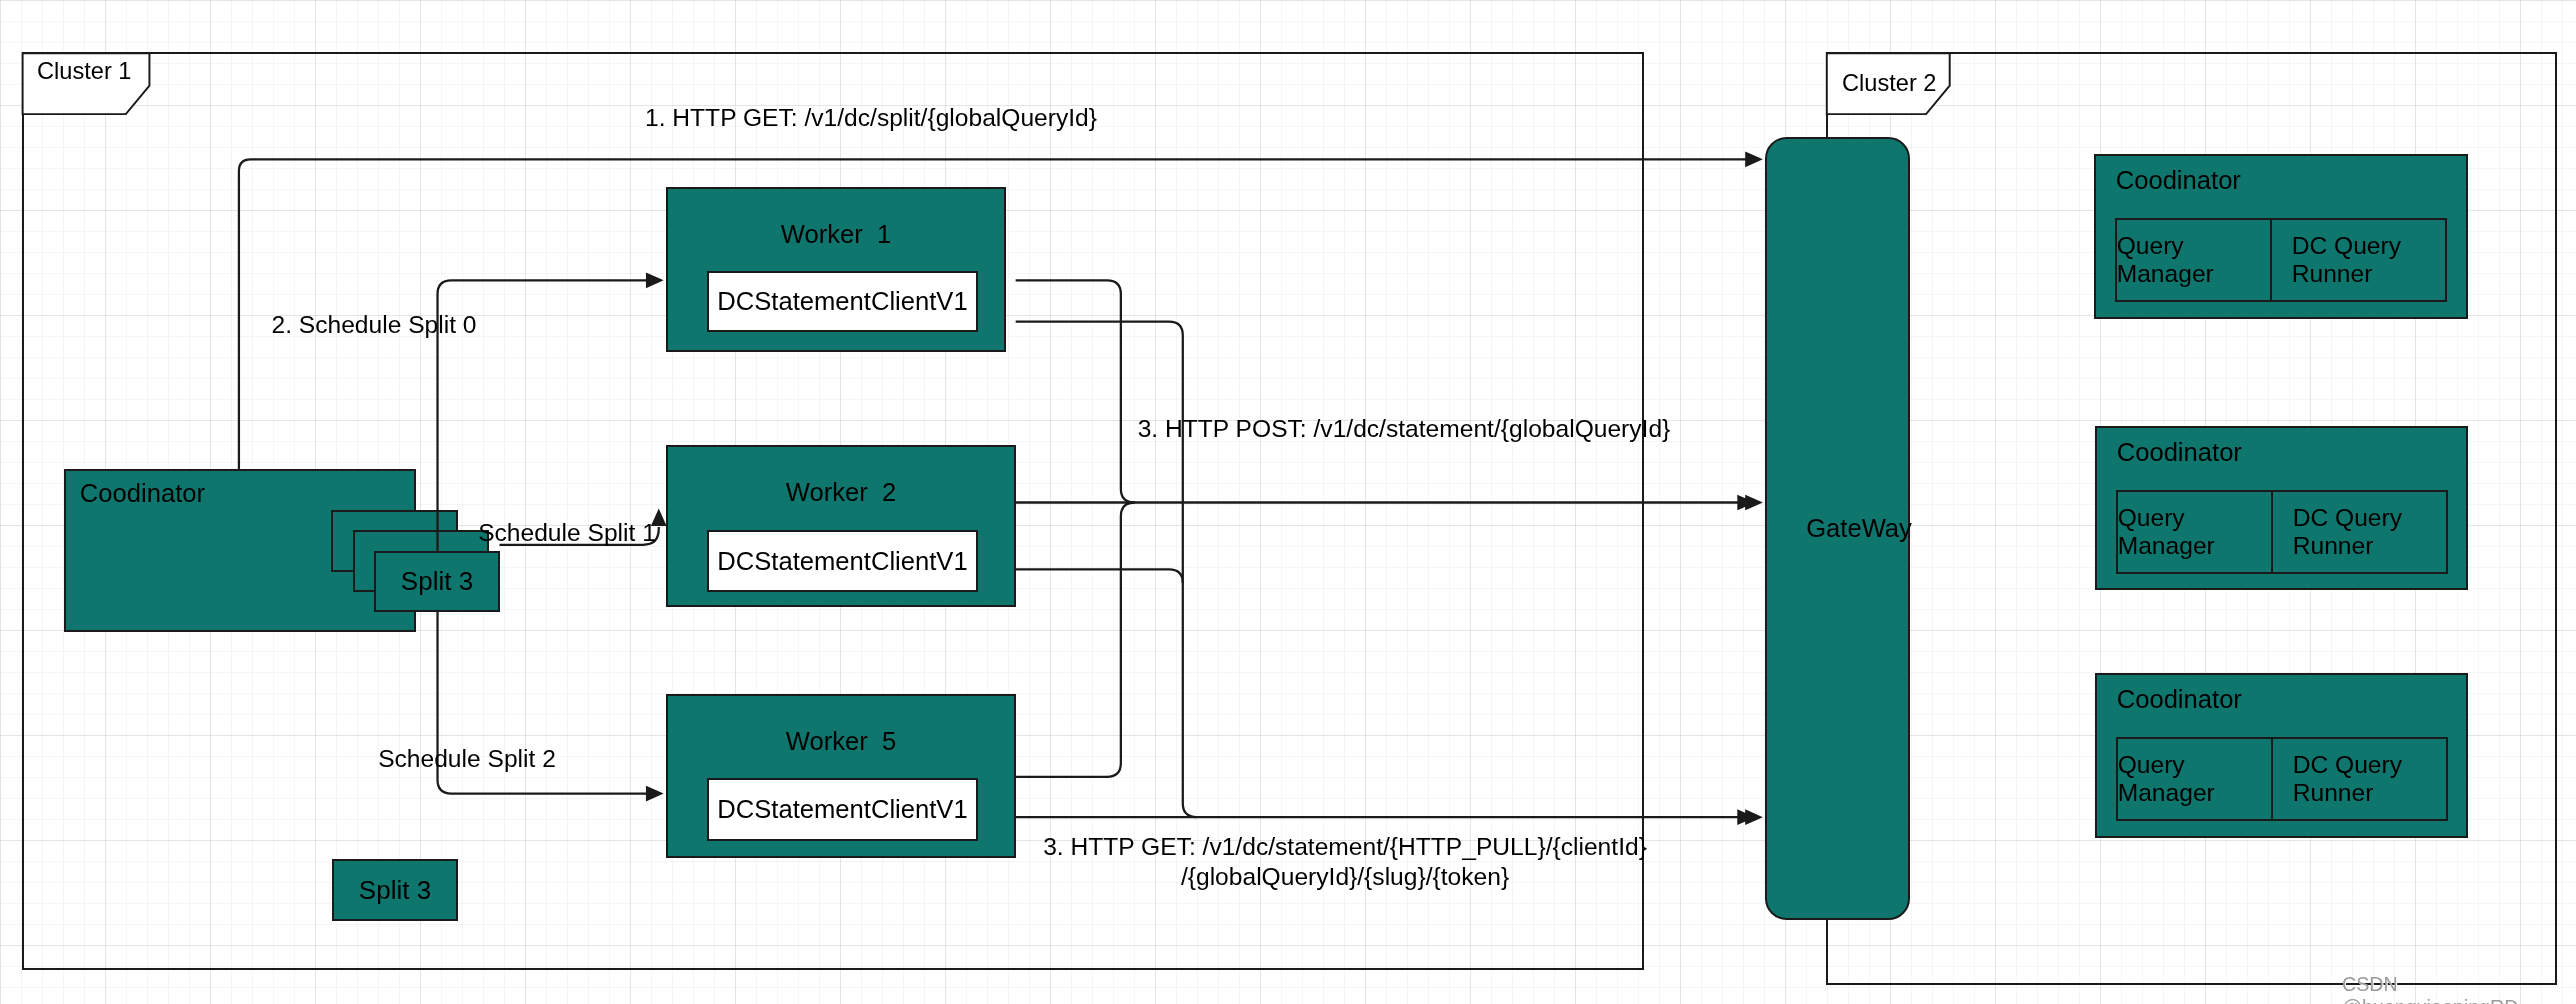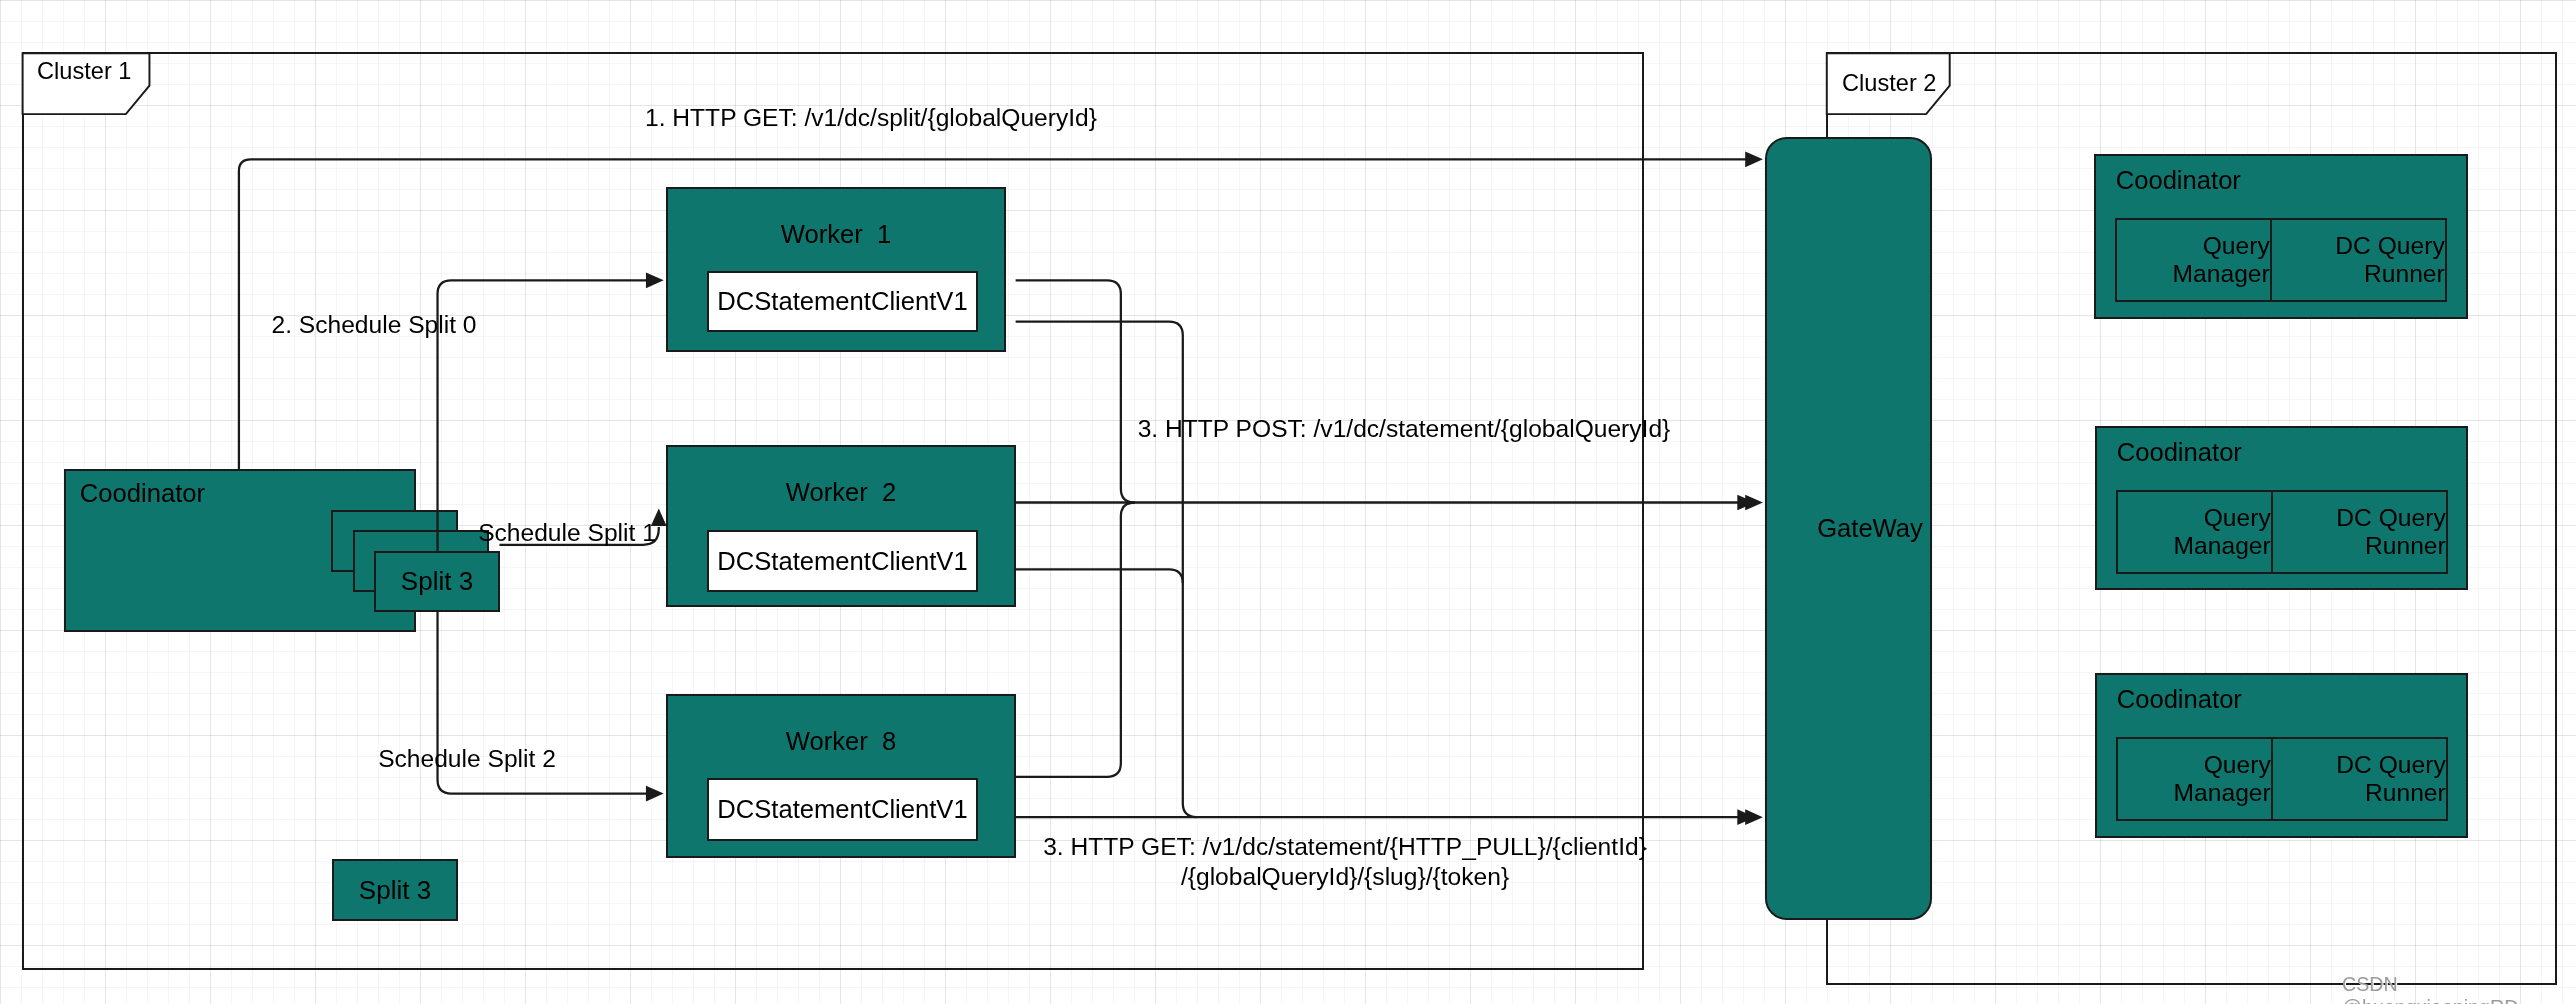--- a/index.html
+++ b/index.html
@@ -21,21 +21,21 @@
   .title-tl{position:absolute;left:15.7px;top:9.8px;font-size:25.6px;}
   .worker-title{position:absolute;left:0;right:0;top:31px;text-align:center;font-size:25.6px;white-space:pre;}
   .client-box{position:absolute;border:2px solid #1a1a1a;background:#fff;font-size:25.6px;box-sizing:border-box;}
   .split-label{font-size:26px;}
   .lbl{position:absolute;z-index:5;font-size:24.6px;white-space:nowrap;transform:translateX(-50%);}
   .lbl2{text-align:center;line-height:29.5px;white-space:nowrap;}
   .tab-label{position:absolute;z-index:5;font-size:23.6px;}
   svg.overlay{position:absolute;left:0;top:0;z-index:3;}
   .front{z-index:4 !important;}
   .inner-row{position:absolute;left:18.7px;top:62px;width:332px;height:84px;border:2px solid #1a1a1a;display:flex;box-sizing:border-box;}
-  .cell{flex:1;display:flex;align-items:center;justify-content:center;text-align:right;font-size:24.6px;line-height:28.5px;}
+  .cell{flex:1;display:flex;align-items:center;justify-content:center;text-align:left;font-size:24.6px;line-height:28.5px;}
   .cell+.cell{border-left:2px solid #1a1a1a;padding-left:20px;}
   .watermark{position:absolute;left:2342px;top:973px;z-index:6;font-size:19.7px;color:#9b9b9b;text-shadow:1px 1px 0 #fdfdfd;}
 </style>
 </head>
 <body>
 
 <div class="frame" style="left:21.6px;top:52px;width:1618px;height:914px;"></div>
 <div class="frame" style="left:1826px;top:52px;width:727px;height:929px;"></div>
 
 <svg class="overlay" width="2576" height="1005" viewBox="0 0 2620 1022">
@@ -96,25 +96,25 @@
 
 <div class="box" style="left:666px;top:187px;width:340px;height:165px;">
   <div class="worker-title">Worker  1</div>
   <div class="client-box center" style="left:39px;top:82px;width:271px;height:61px;">DCStatementClientV1</div>
 </div>
 <div class="box" style="left:666px;top:445px;width:350px;height:162px;">
   <div class="worker-title">Worker  2</div>
   <div class="client-box center" style="left:39px;top:83px;width:271px;height:62px;">DCStatementClientV1</div>
 </div>
 <div class="box" style="left:666px;top:694px;width:350px;height:164px;">
-  <div class="worker-title">Worker  8</div>
+  <div class="worker-title">Worker  5</div>
   <div class="client-box center" style="left:39px;top:82px;width:271px;height:63px;">DCStatementClientV1</div>
 </div>
 
-<div class="box rounded center" style="left:1765px;top:137px;width:167px;height:783px;padding-left:43px;">
+<div class="box rounded center" style="left:1765px;top:137px;width:145px;height:783px;padding-left:43px;">
   <span style="font-size:25.6px;">GateWay</span>
 </div>
 
 <div class="box" style="left:2094px;top:154px;width:374px;height:165px;">
   <div class="title-tl" style="left:19.7px;top:9.8px;">Coodinator</div>
   <div class="inner-row">
     <div class="cell">Query Manager</div>
     <div class="cell">DC Query Runner</div>
   </div>
 </div>

